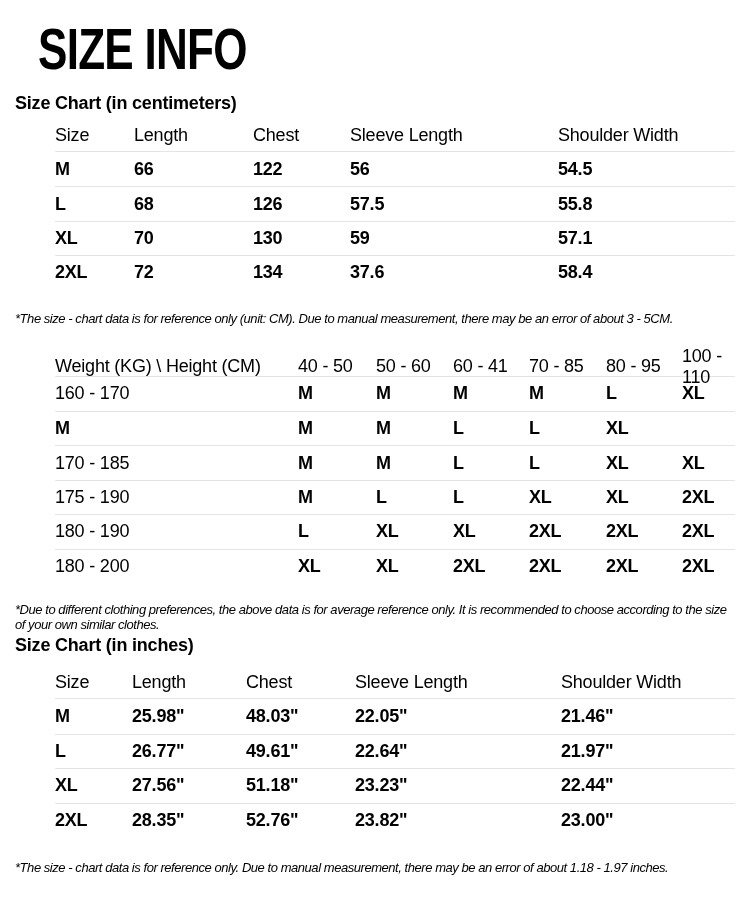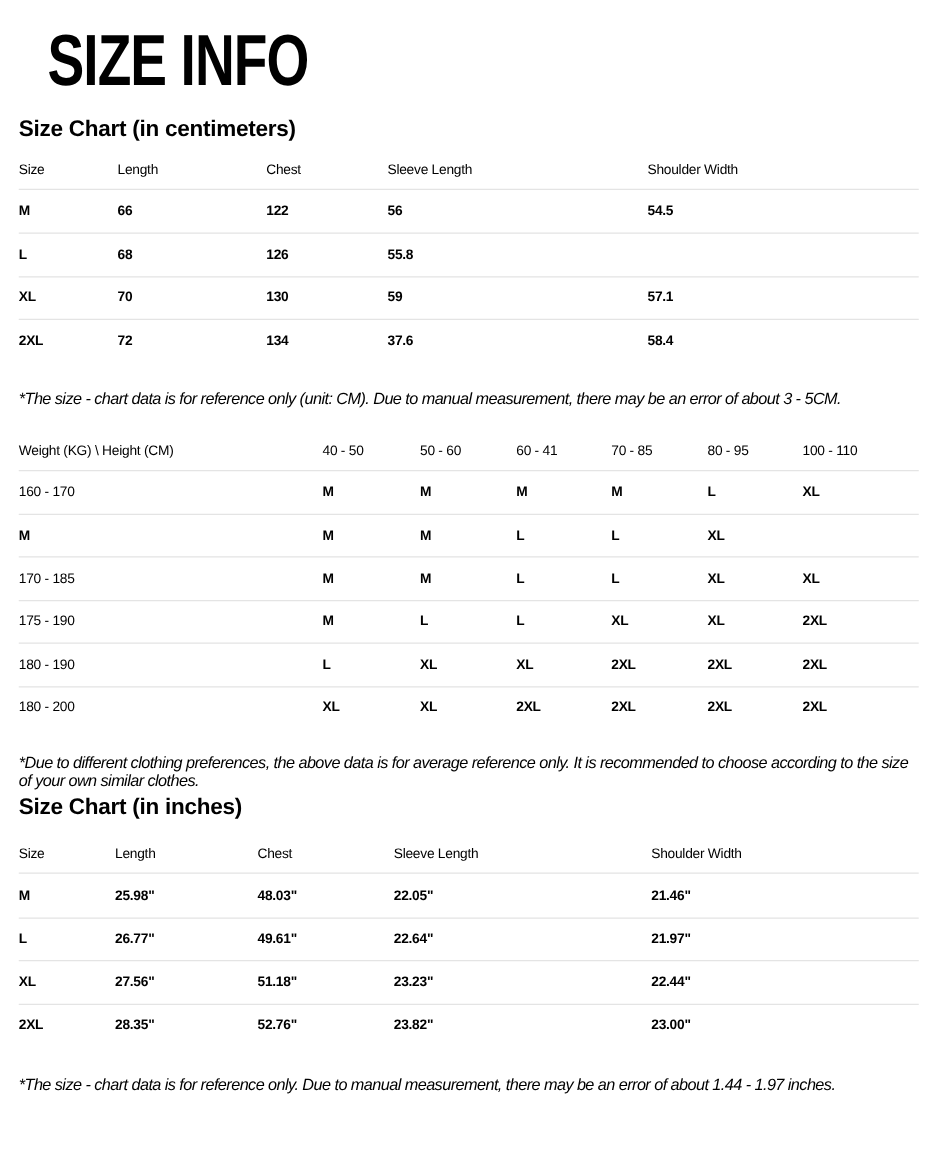--- a/index.html
+++ b/index.html
@@ -23,21 +23,21 @@
   }
   .section-heading.inches { margin-top: 4px; }
 
   .table { margin: 0 15px; }
   .t1 { margin-top: 8px; }
   .t2 { margin-top: 16px; }
   .t3 { margin-top: 13px; }
 
   .row {
     display: grid; align-items: center;
-    font-size: 11px; letter-spacing: -0.2px;
+    font-size: 18px; letter-spacing: -0.2px; margin-left: 40px;
   }
   .t1 .row { grid-template-columns: 79px 119px 97px 208px 1fr; }
   .t2 .row { grid-template-columns: 243px 78px 77px 76px 77px 76px 1fr; }
   .t3 .row { grid-template-columns: 77px 114px 109px 206px 1fr; }
 
   .thead {
     height: 32px;
     border-bottom: 1px solid #e4e4e4;
     font-weight: 400;
   }
@@ -80,20 +80,21 @@
       <span class="td">M</span>
       <span class="td">66</span>
       <span class="td">122</span>
       <span class="td">56</span>
       <span class="td">54.5</span>
     </div>
     <div class="row tr">
       <span class="td">L</span>
       <span class="td">68</span>
       <span class="td">126</span>
+      <span class="td">57.5</span>
       <span class="td">55.8</span>
     </div>
     <div class="row tr">
       <span class="td">XL</span>
       <span class="td">70</span>
       <span class="td">130</span>
       <span class="td">59</span>
       <span class="td">57.1</span>
     </div>
     <div class="row tr">
@@ -207,15 +208,15 @@
     </div>
     <div class="row tr">
       <span class="td">2XL</span>
       <span class="td">28.35"</span>
       <span class="td">52.76"</span>
       <span class="td">23.82"</span>
       <span class="td">23.00"</span>
     </div>
   </div>
 
-  <p class="note inches">*The size - chart data is for reference only. Due to manual measurement, there may be an error of about 1.44 - 1.97 inches.</p>
+  <p class="note inches">*The size - chart data is for reference only. Due to manual measurement, there may be an error of about 1.18 - 1.97 inches.</p>
 
 </div>
 
 </body></html>

